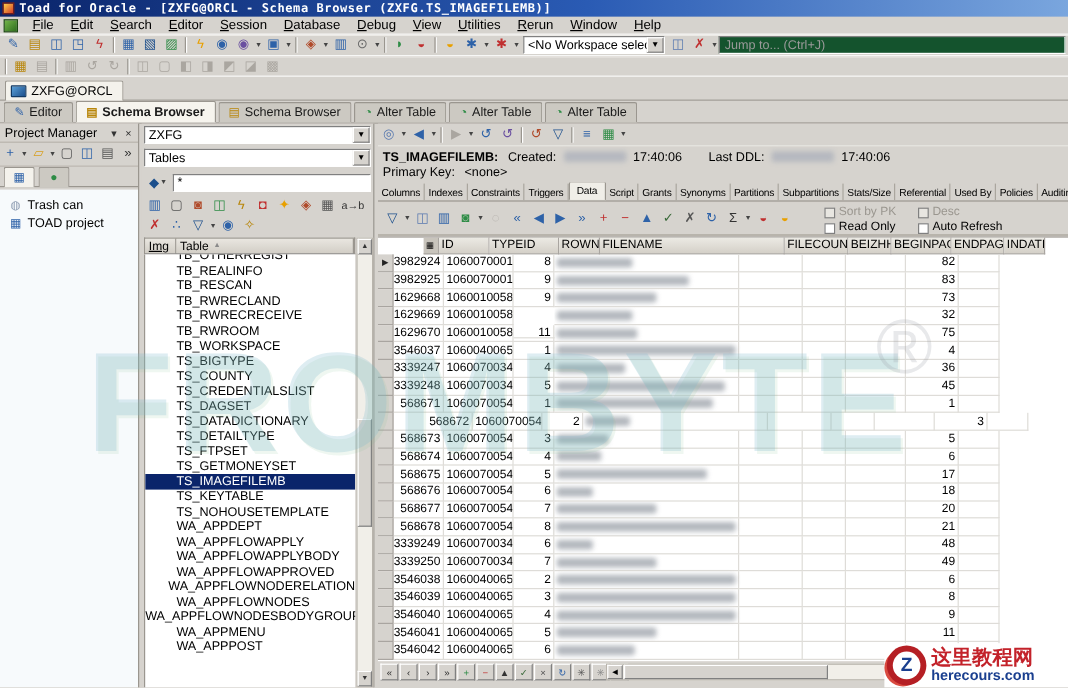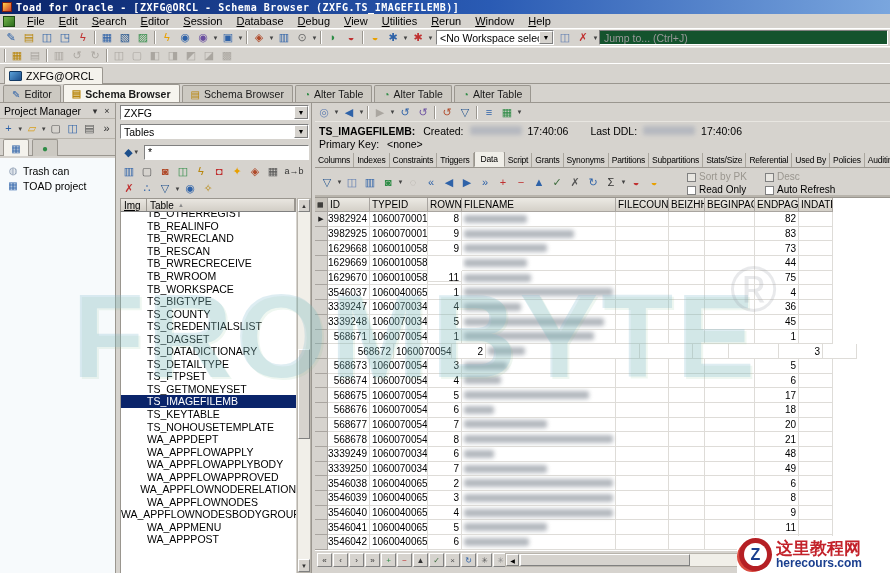--- a/index.html
+++ b/index.html
@@ -90,21 +90,21 @@
   .objtab.active { border:1px solid #9a968f; border-bottom:1px solid #f0eee8; background:#f0eee8; height:16px; border-radius:2px 2px 0 0; padding:2px 6px; }
   .gridtools { position:absolute; left:0; top:66px; width:575px; height:28px; display:flex; align-items:center; border-bottom:2px solid #b8b4ac; background:#d6d3ce; }
   .checkgrid { display:grid; grid-template-columns:78px 92px; grid-auto-rows:13px; margin-left:8px; font-size:10px; }
   .chk { display:flex; align-items:flex-end; white-space:nowrap;padding-left:16px; }
   .chk .box { width:9px; height:9px; background:#fff; border:1px solid #808080; margin-right:3px; }
   .chk.dis { color:#9a968f; }
   .chk.dis .box { background:#e8e6e1; }
 
   
   .gridarea { position:absolute; left:0; top:94px; width:575px; height:354px; background:#fff; overflow:hidden; border-top:1px solid #9a968f; }
-  .ghead { display:flex; height:14px; }
+  .ghead { display:flex; height:14px;margin-left:38px; }
   .gh { background:linear-gradient(#eceae4,#d4d0c8); border-right:1px solid #a9a5a0; border-bottom:1px solid #a9a5a0; font-size:10px; padding:0 2px; display:flex; align-items:center; white-space:nowrap; overflow:hidden; }
   .gh.selcol { background:#c8c4bc; }
   .grow { display:flex; height:14.7px; }
   .gc { border-right:1px solid #dedcd8; border-bottom:1px solid #dedcd8; font-size:10px; padding:0 2px; display:flex; align-items:center; white-space:nowrap; overflow:hidden; }
   .gc.selcol { background:#d6d3ce; border-right:1px solid #a9a5a0; border-bottom:1px solid #a9a5a0; justify-content:center; font-size:7px; color:#222; }
   .gc.num { justify-content:flex-end; }
   .fblur { display:inline-block; height:8px; background:#9aa0a8; border-radius:2px; filter:blur(2px); opacity:.75; }
 
   
   .navrow { position:absolute; left:2px; bottom:5px; height:16px; display:flex; align-items:center; }
@@ -333,25 +333,25 @@
           <div class="trow">
             <span class="imgcell"></span>
             <span>TB_OTHERREGIST</span>
           </div>
           <div class="trow">
             <span class="imgcell"></span>
             <span>TB_REALINFO</span>
           </div>
           <div class="trow">
             <span class="imgcell"></span>
+            <span>TB_RESCAN</span>
+          </div>
+          <div class="trow">
+            <span class="imgcell"></span>
             <span>TB_RWRECLAND</span>
-          </div>
-          <div class="trow">
-            <span class="imgcell"></span>
-            <span>TB_RESCAN</span>
           </div>
           <div class="trow">
             <span class="imgcell"></span>
             <span>TB_RWRECRECEIVE</span>
           </div>
           <div class="trow">
             <span class="imgcell"></span>
             <span>TB_RWROOM</span>
           </div>
           <div class="trow">
@@ -603,21 +603,21 @@
             <span class="gc selcol" style="width: 13px;"></span>
             <span class="gc num" style="width: 42px;">1629669</span>
             <span class="gc" style="width: 58px;">1060010058</span>
             <span class="gc num" style="width: 34px; margin-top: 25px;">10</span>
             <span class="gc" style="width: 154px;">
               <span class="fblur" style="width: 63px;"></span>
             </span>
             <span class="gc" style="width: 53px;"></span>
             <span class="gc" style="width: 36px;"></span>
             <span class="gc" style="width: 50px;"></span>
-            <span class="gc num" style="width: 44px;">44</span>
+            <span class="gc num" style="width: 44px;">32</span>
             <span class="gc" style="width: 34px;"></span>
           </div>
           <div class="grow">
             <span class="gc selcol" style="width: 13px;"></span>
             <span class="gc num" style="width: 42px;">1629670</span>
             <span class="gc" style="width: 58px;">1060010058</span>
             <span class="gc num" style="width: 34px;">11</span>
             <span class="gc" style="width: 154px;">
               <span class="fblur" style="width: 67px;"></span>
             </span>

